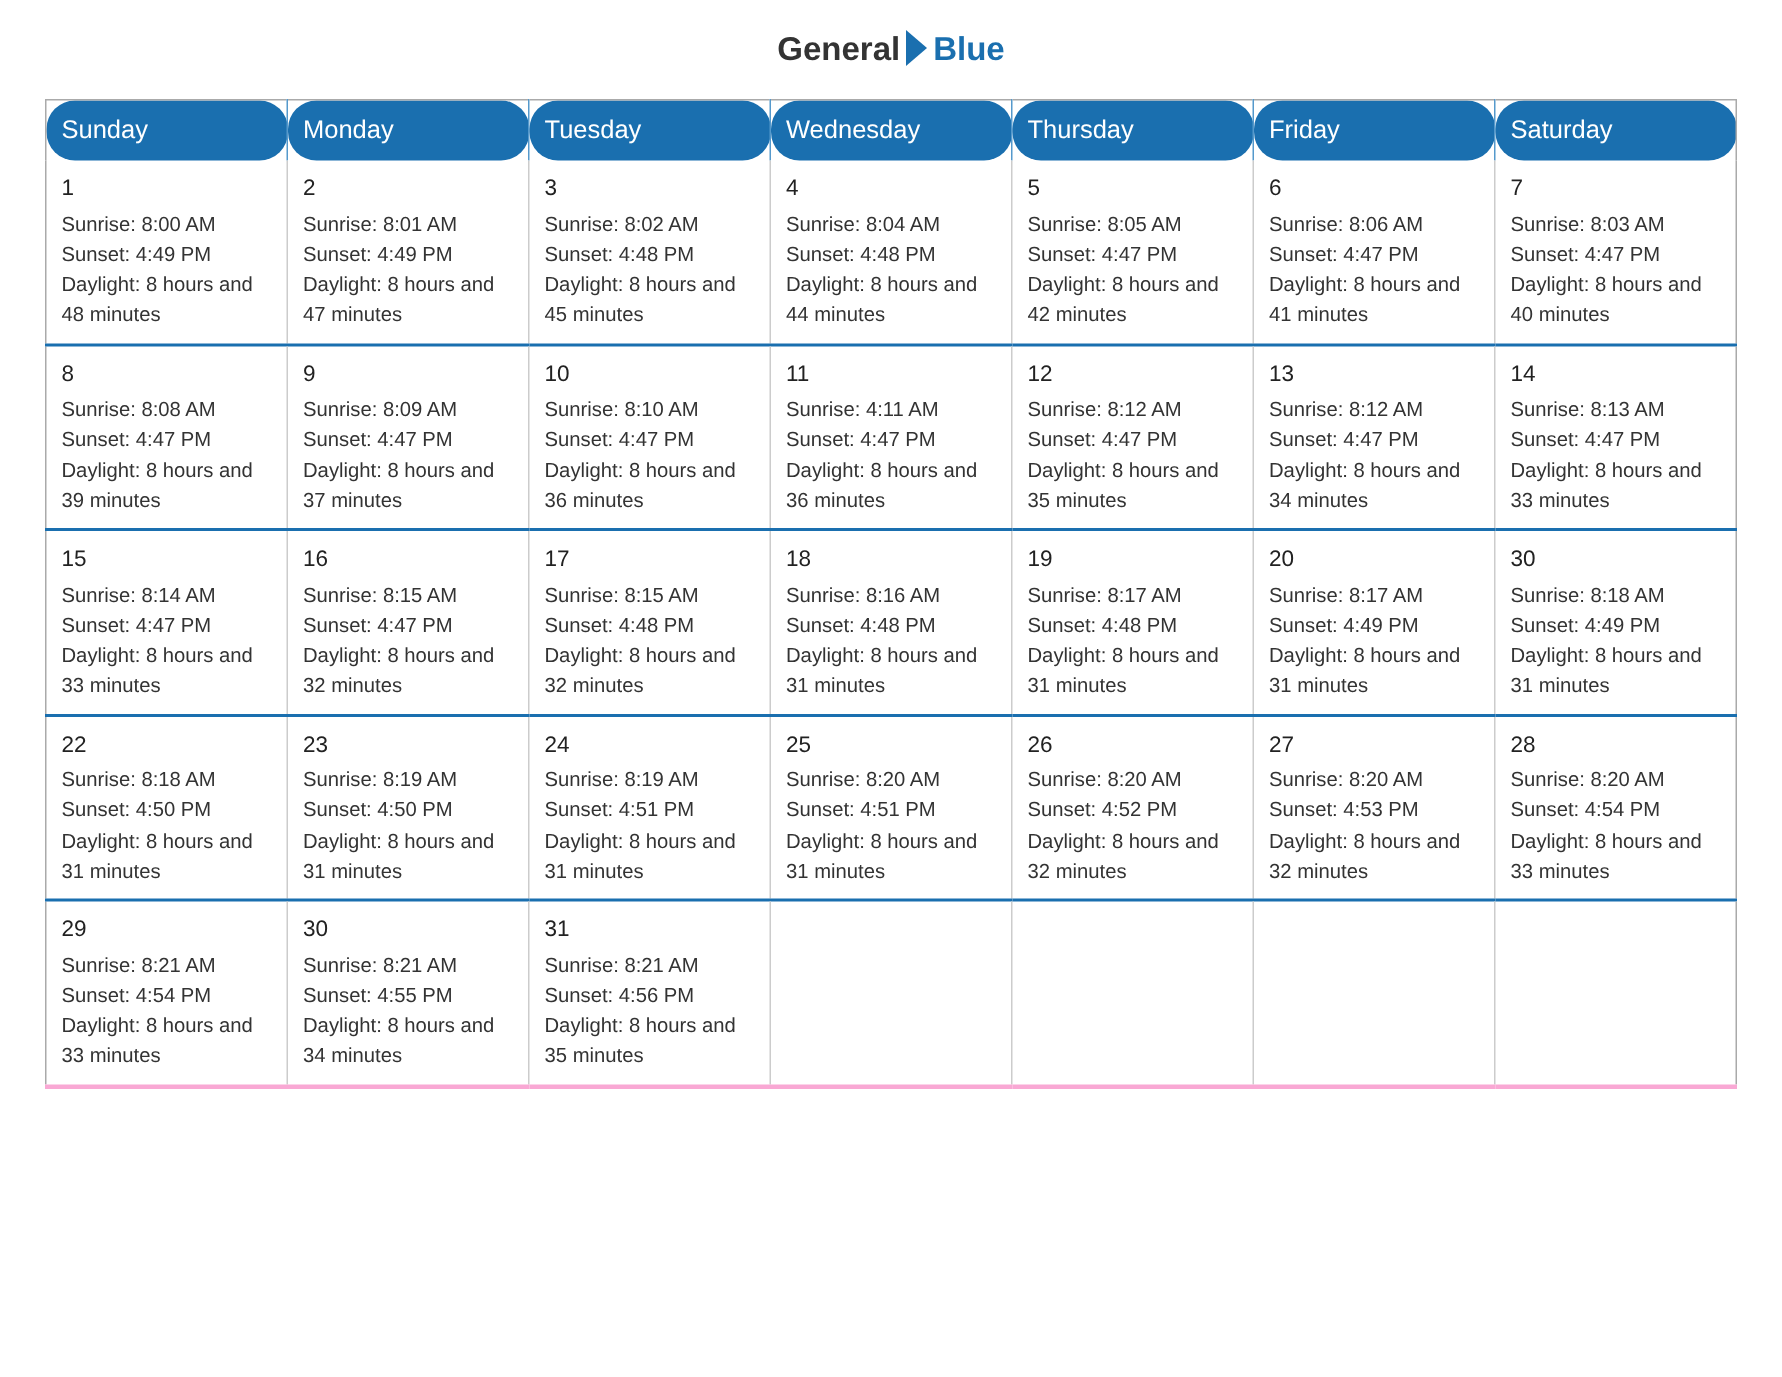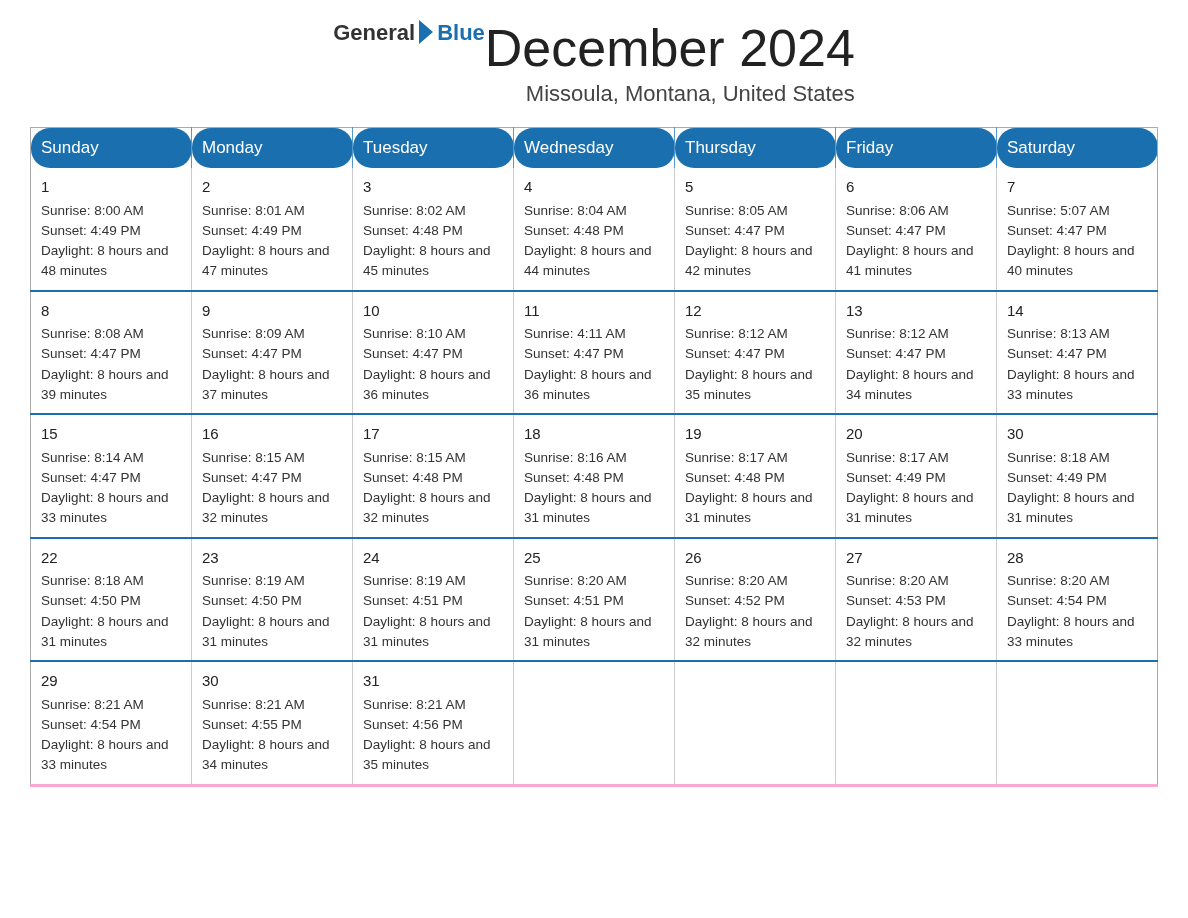--- a/index.html
+++ b/index.html
@@ -107,24 +107,20 @@
 </head>
 <body>
 
 <div class="header">
   <div class="logo">
     <div class="logo-top">
       <span class="logo-general">General</span>
       <div class="logo-arrow"></div>
       <span class="logo-blue">Blue</span>
     </div>
-  </div>
-  <div class="title-section">
-    <div class="month-title">December 2024</div>
-    <div class="location-title">Missoula, Montana, United States</div>
   </div>
 </div>
 
 <table class="calendar-table">
   <thead>
     <tr>
     <th>Sunday</th>
         <th>Monday</th>
         <th>Tuesday</th>
         <th>Wednesday</th>
@@ -166,21 +162,21 @@
           <div>Daylight: 8 hours and 42 minutes</div>
         </td>
         <td>
           <span class="day-number">6</span>
           <div>Sunrise: 8:06 AM</div>
           <div>Sunset: 4:47 PM</div>
           <div>Daylight: 8 hours and 41 minutes</div>
         </td>
         <td>
           <span class="day-number">7</span>
-          <div>Sunrise: 5:07 AM</div>
+          <div>Sunrise: 8:03 AM</div>
           <div>Sunset: 4:47 PM</div>
           <div>Daylight: 8 hours and 40 minutes</div>
         </td>
       </tr>
       <tr>
         <td>
           <span class="day-number">8</span>
           <div>Sunrise: 8:08 AM</div>
           <div>Sunset: 4:47 PM</div>
           <div>Daylight: 8 hours and 39 minutes</div>

